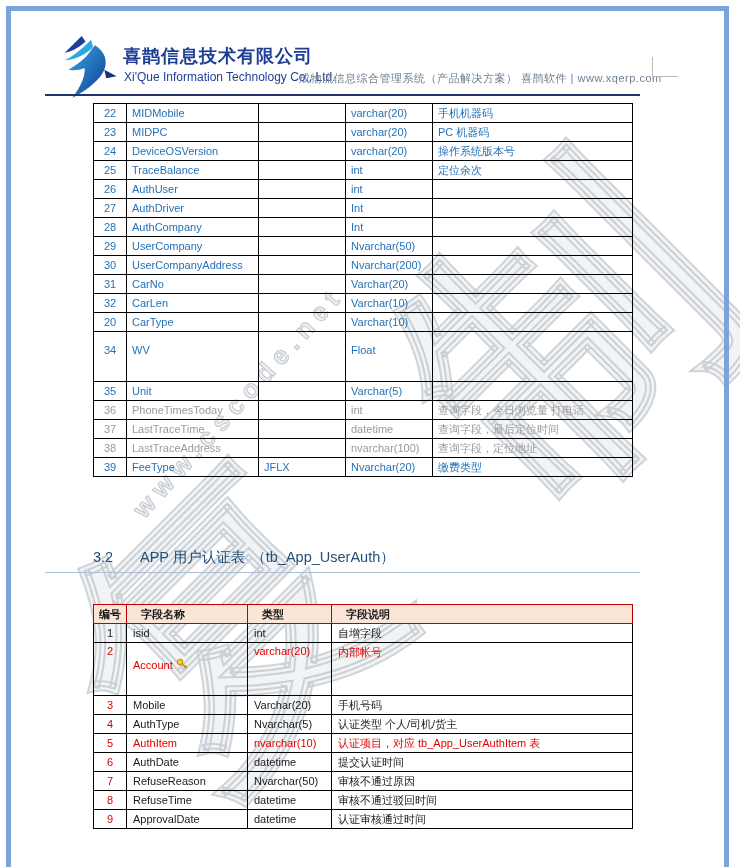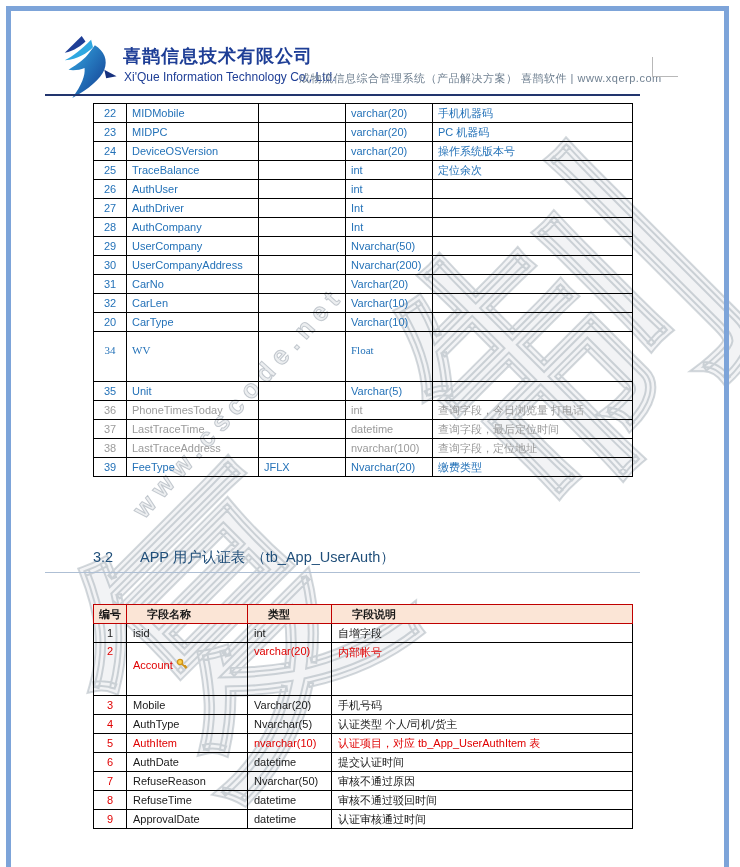--- a/index.html
+++ b/index.html
@@ -44,26 +44,26 @@
   
   table{border-collapse:collapse;position:absolute;table-layout:fixed;z-index:2;}
   td,th{overflow:hidden;white-space:nowrap;}
   .t1{left:93px;top:103px;width:539px;}
   .t1 td{
     border:1px solid #000;font-size:11px;height:18px;padding:0 5px;
     color:#2472b8;vertical-align:middle;
   }
   .t1 td.c-no{text-align:center;padding:0;}
   .t1 tr.gray td{color:#9b9b9b;}
-  .t1 tr.tall td{height:37px;vertical-align:top;padding-top:12px;font-family:Liberation Serif, serif;}
+  .t1 tr.tall td{height:37px;vertical-align:top;padding-top:12px;}
   .u{cursor:pointer;}
   .t2{left:93px;top:604px;width:539px;}
   .t2 th{
     border:1px solid #c00000;background:#fbe5d6;font-size:11px;font-weight:bold;
-    color:#1a1a1a;height:18px;padding:0 20px;text-align:left;
+    color:#1a1a1a;height:18px;padding:0 14px;text-align:left;
   }
   .t2 th.c-no{text-align:center;padding:0;}
   .t2 td{
     border:1px solid #000;font-size:11px;height:18px;padding:0 6px;
     color:#1a1a1a;vertical-align:middle;
   }
   .t2 td.c-no{text-align:center;padding:0;}
   .t2 td.red{color:#e00000;}
   .t2 tr.tall2 td{height:37px;vertical-align:top;padding-top:2px;}
   .t2 tr.tall2 td.pname{padding-top:15px;}

